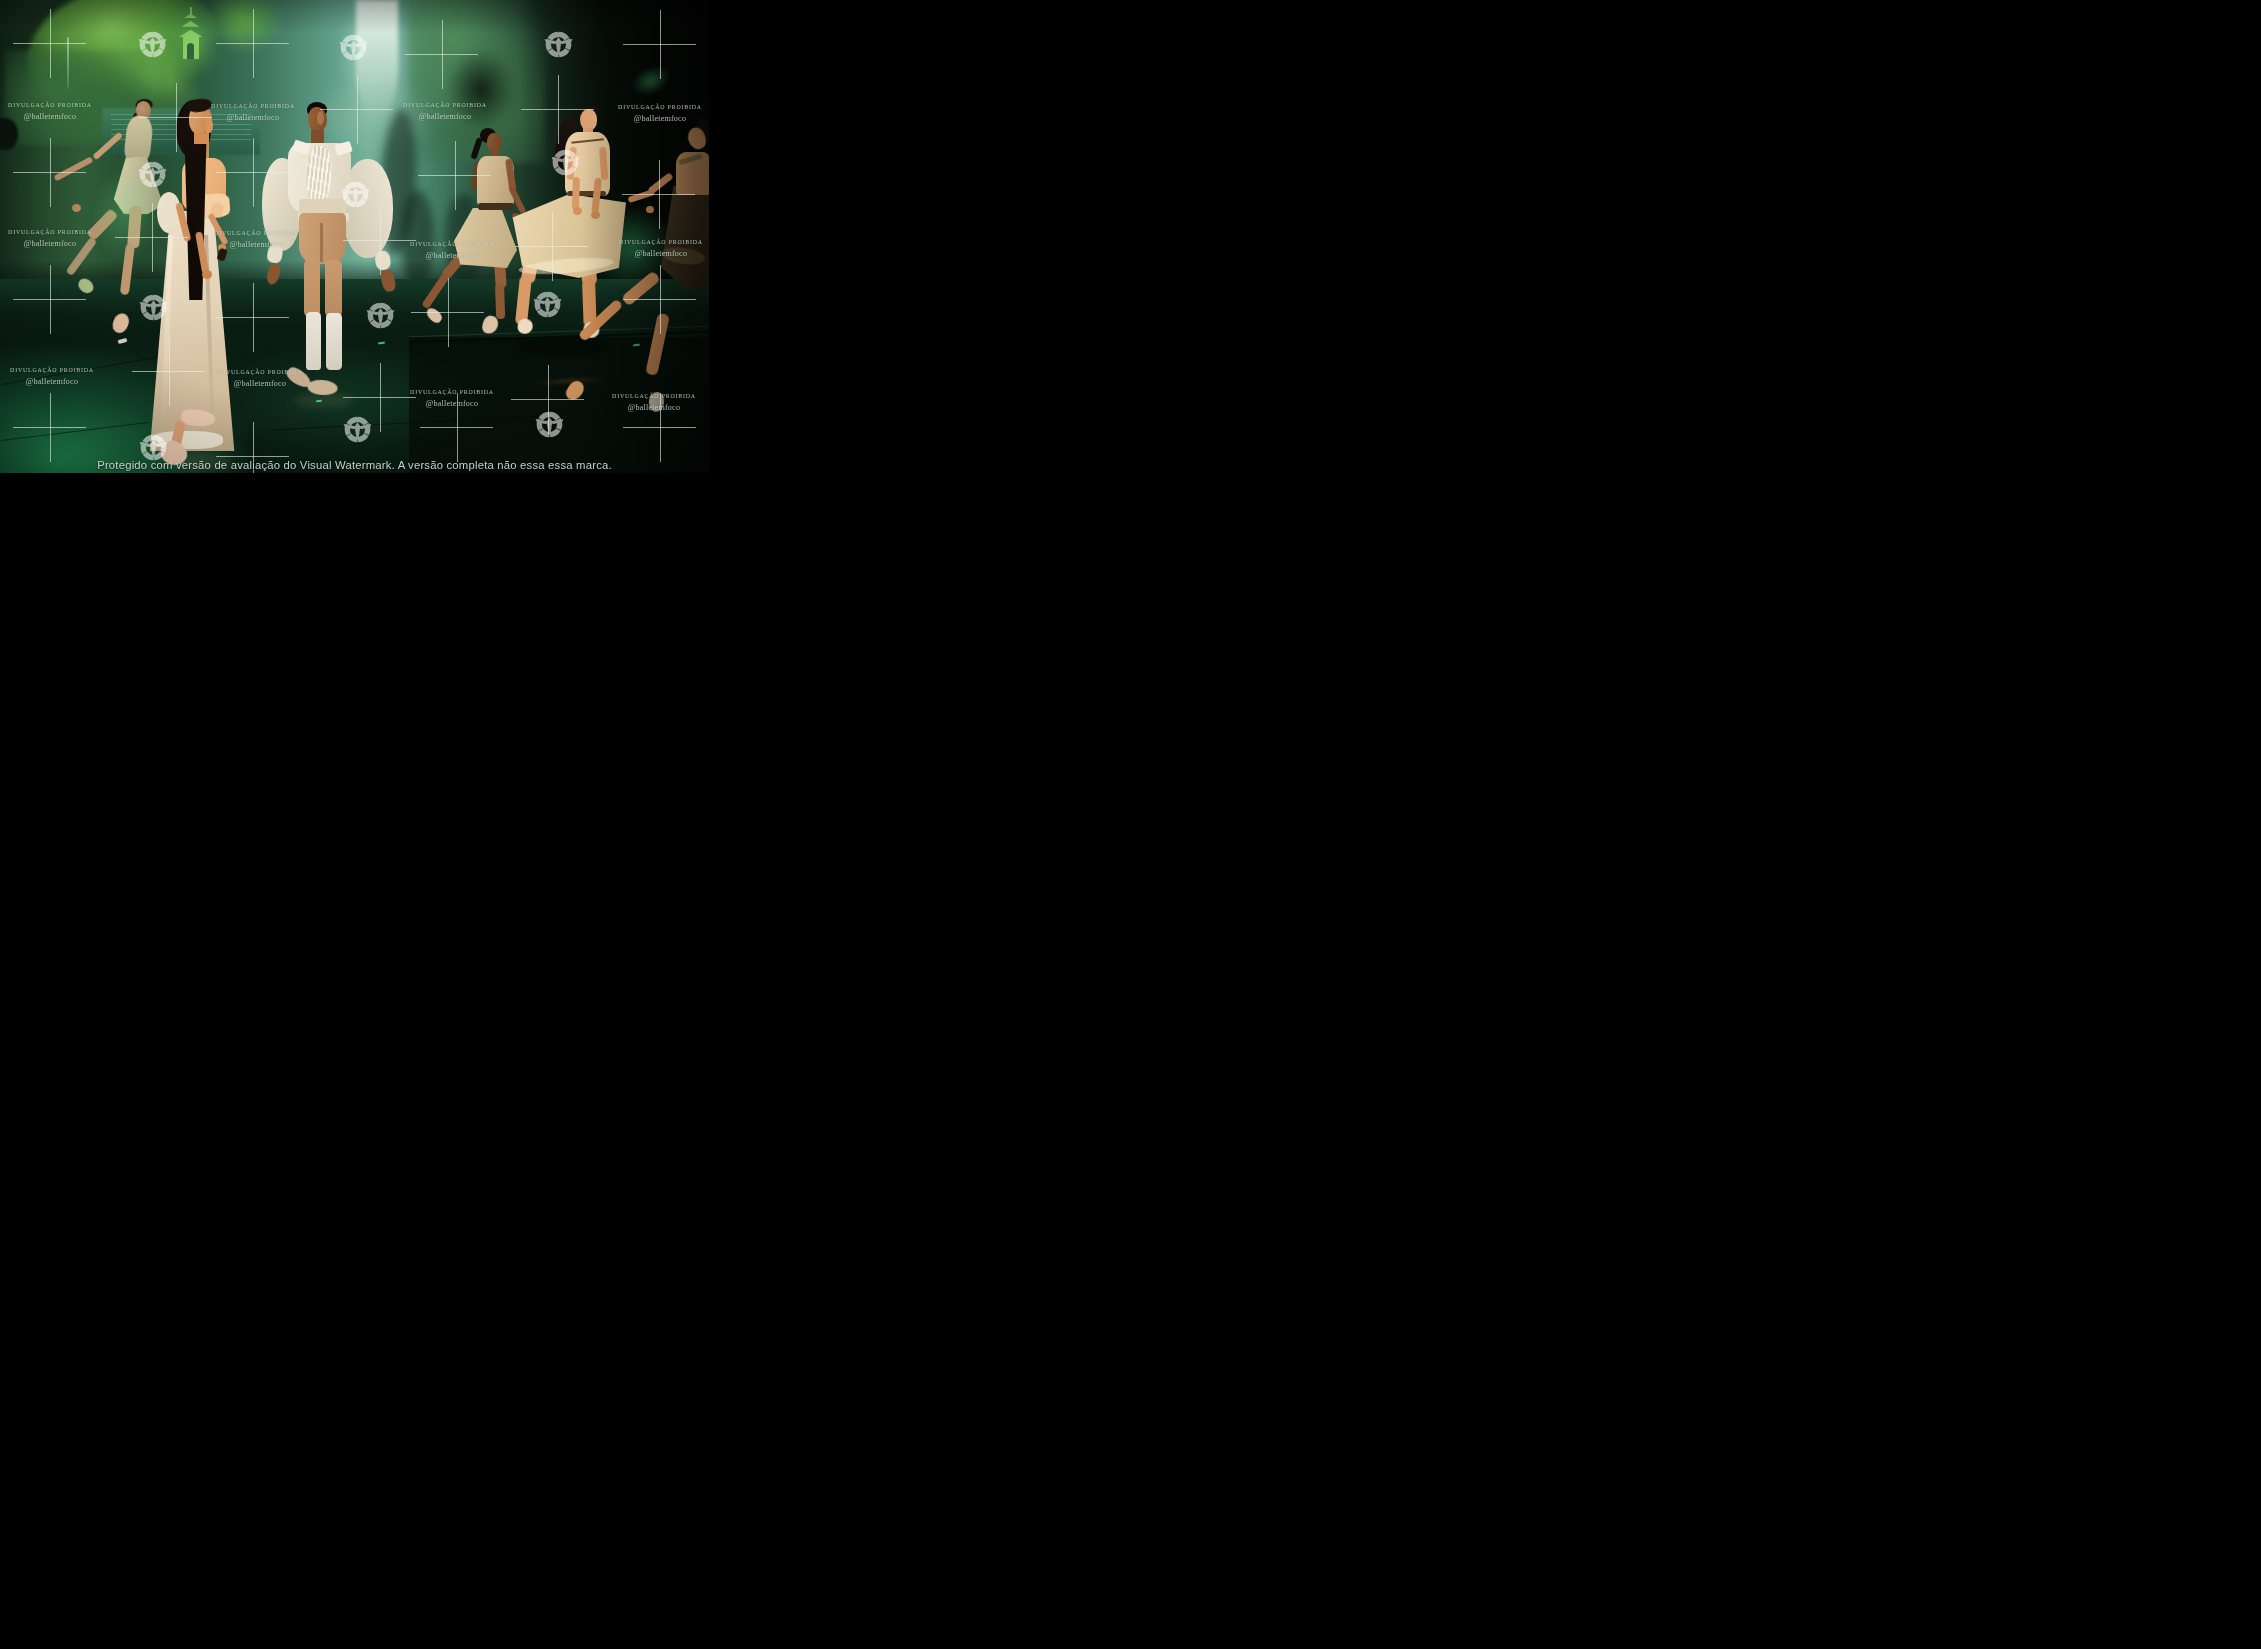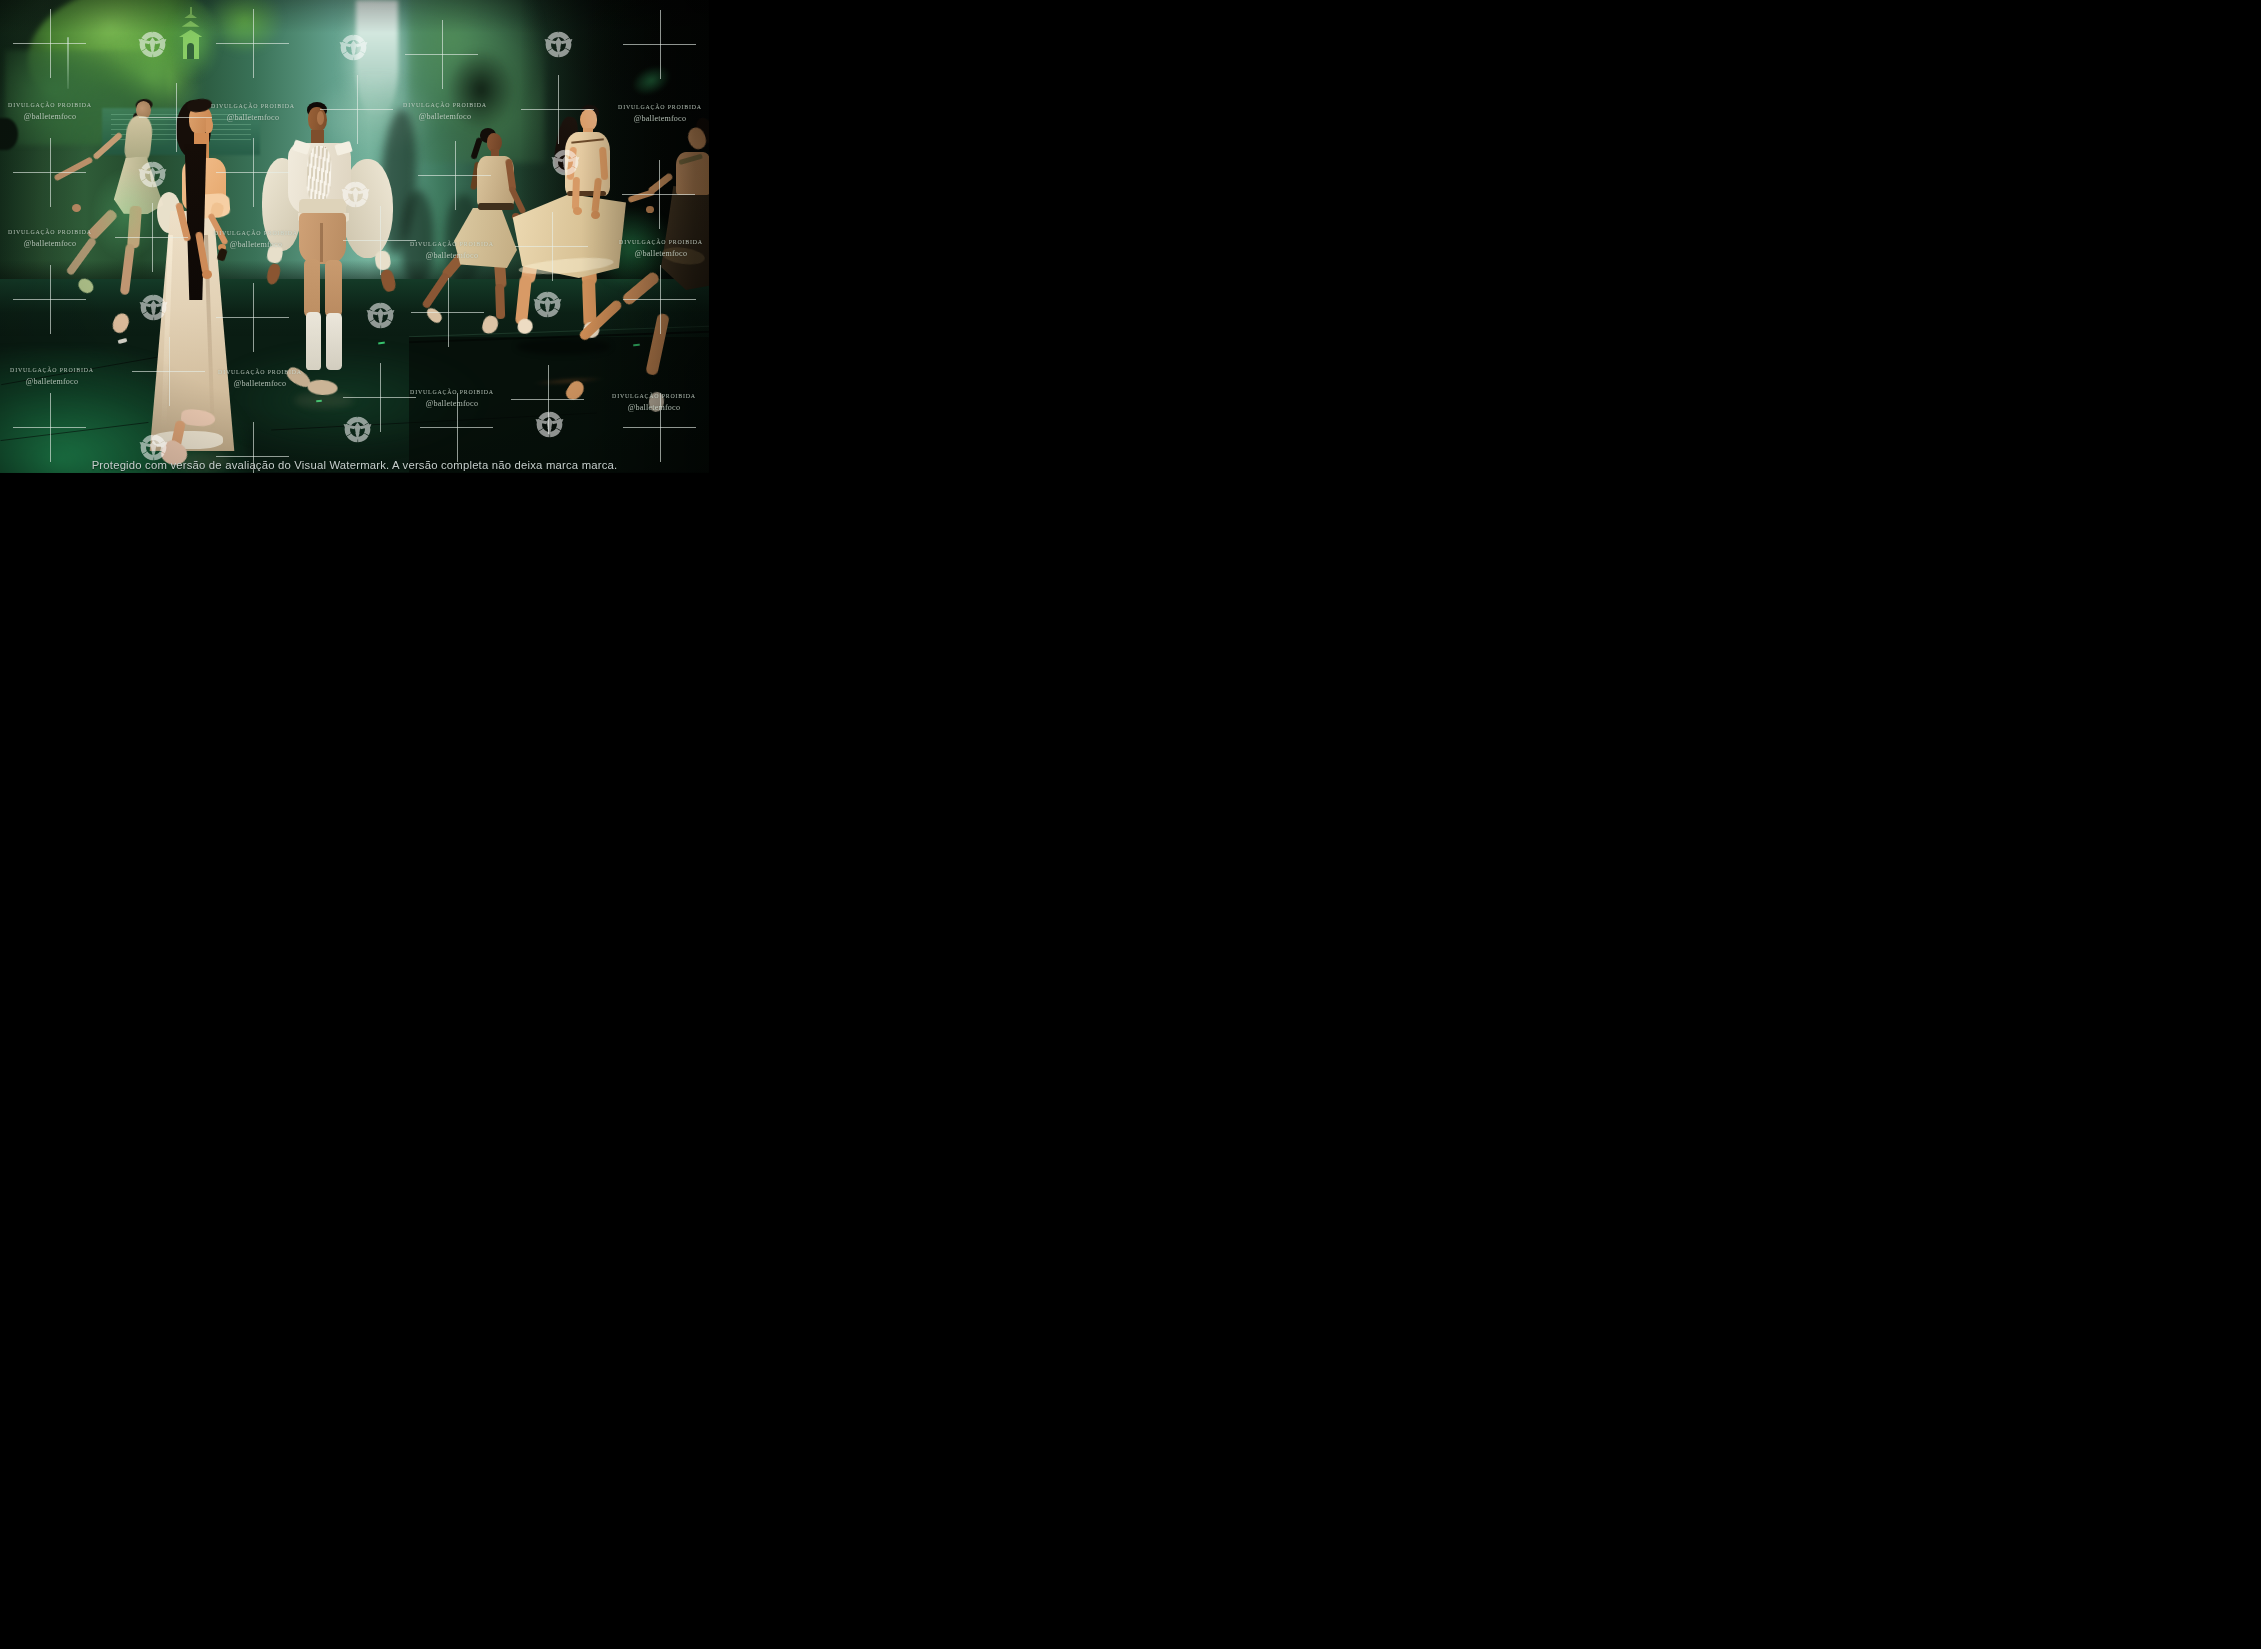--- a/index.html
+++ b/index.html
@@ -686,15 +686,15 @@
       <div class="wm-text" style="position: absolute; left: 452px; top: 389px;">
         <div class="l1">DIVULGAÇÃO PROIBIDA</div>
         <div class="l2">@balletemfoco</div>
       </div>
       <div class="wm-text" style="position: absolute; left: 654px; top: 393px;">
         <div class="l1">DIVULGAÇÃO PROIBIDA</div>
         <div class="l2">@balletemfoco</div>
       </div>
     </div>
 
-  <div class="protect">Protegido com versão de avaliação do Visual Watermark. A versão completa não deixa marca marca.</div>
+  <div class="protect">Protegido com versão de avaliação do Visual Watermark. A versão completa não essa essa marca.</div>
 </div>
 
 
 </body></html>

